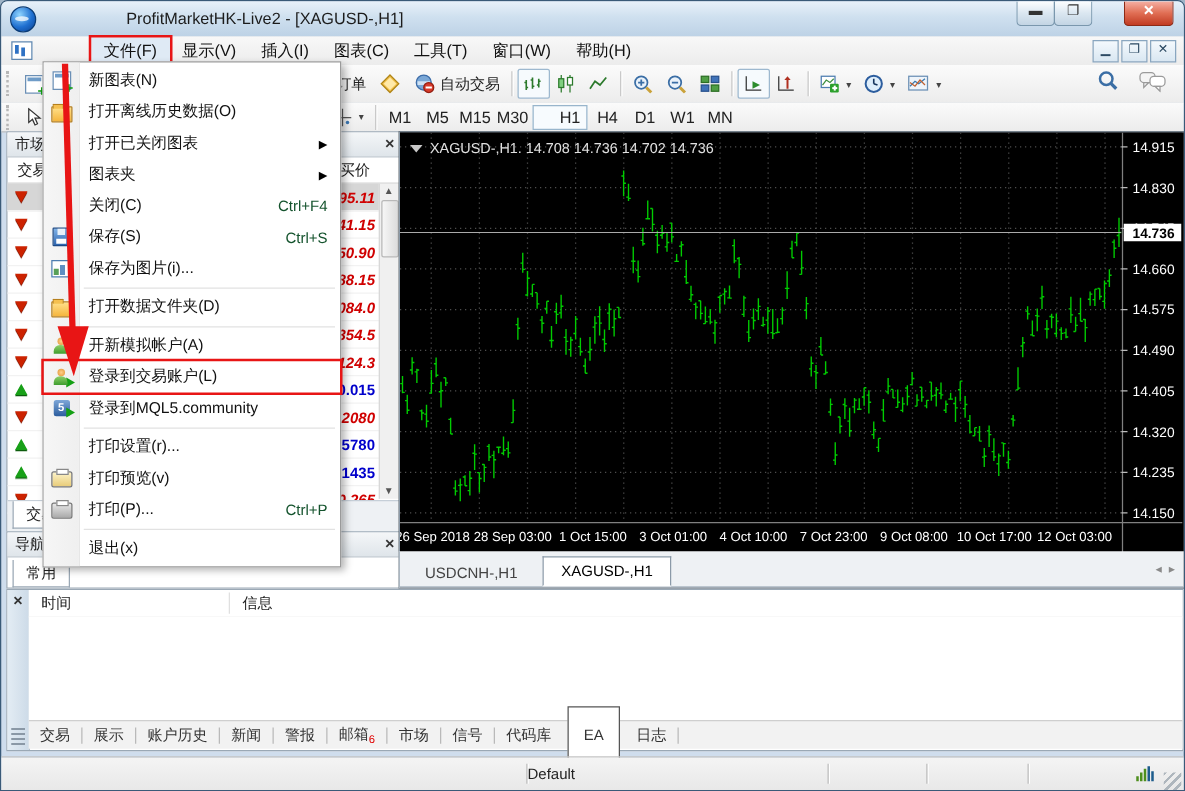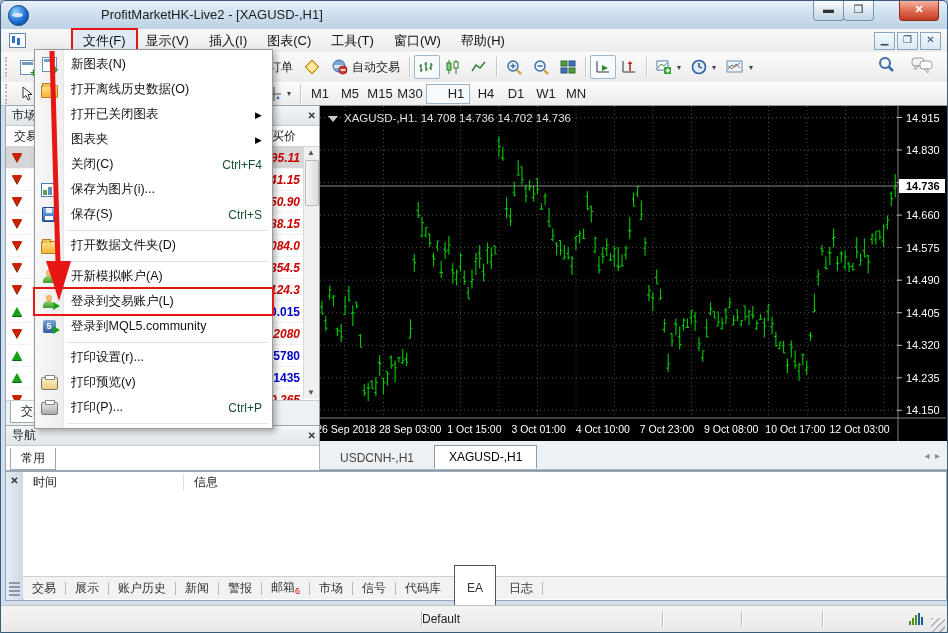--- a/index.html
+++ b/index.html
@@ -481,30 +481,30 @@
           <span class="fm-label">图表夹</span>
           <span class="fm-sub">▶</span>
         </div>
         <div class="fm-item">
           <span class="fm-icon"></span>
           <span class="fm-label">关闭(C)</span>
           <span class="fm-right">Ctrl+F4</span>
         </div>
         <div class="fm-item">
           <span class="fm-icon">
-            <span class="ipicture"></span>
-          </span>
-          <span class="fm-label">保存为图片(i)...</span>
-        </div>
-        <div class="fm-item">
-          <span class="fm-icon">
             <span class="ifloppy"></span>
           </span>
           <span class="fm-label">保存(S)</span>
           <span class="fm-right">Ctrl+S</span>
+        </div>
+        <div class="fm-item">
+          <span class="fm-icon">
+            <span class="ipicture"></span>
+          </span>
+          <span class="fm-label">保存为图片(i)...</span>
         </div>
         <div class="fm-sep"></div>
         <div class="fm-item">
           <span class="fm-icon">
             <span class="ifolder"></span>
           </span>
           <span class="fm-label">打开数据文件夹(D)</span>
         </div>
         <div class="fm-sep"></div>
         <div class="fm-item">
@@ -539,20 +539,24 @@
           <span class="fm-label">打印预览(v)</span>
         </div>
         <div class="fm-item">
           <span class="fm-icon">
             <span class="iprinter"></span>
           </span>
           <span class="fm-label">打印(P)...</span>
           <span class="fm-right">Ctrl+P</span>
         </div>
         <div class="fm-sep"></div>
+        <div class="fm-item">
+          <span class="fm-icon"></span>
+          <span class="fm-label">退出(x)</span>
+        </div>
       </div>
   </div>
 
   <svg id="ann-arrow" class="abs">
     <line x1="51" y1="50" x2="57" y2="262" stroke="#E81515" stroke-width="5"></line>
     <polygon points="45,260 70,260 58,300" fill="#E81515"></polygon>
   </svg>
 
 </div>
 

